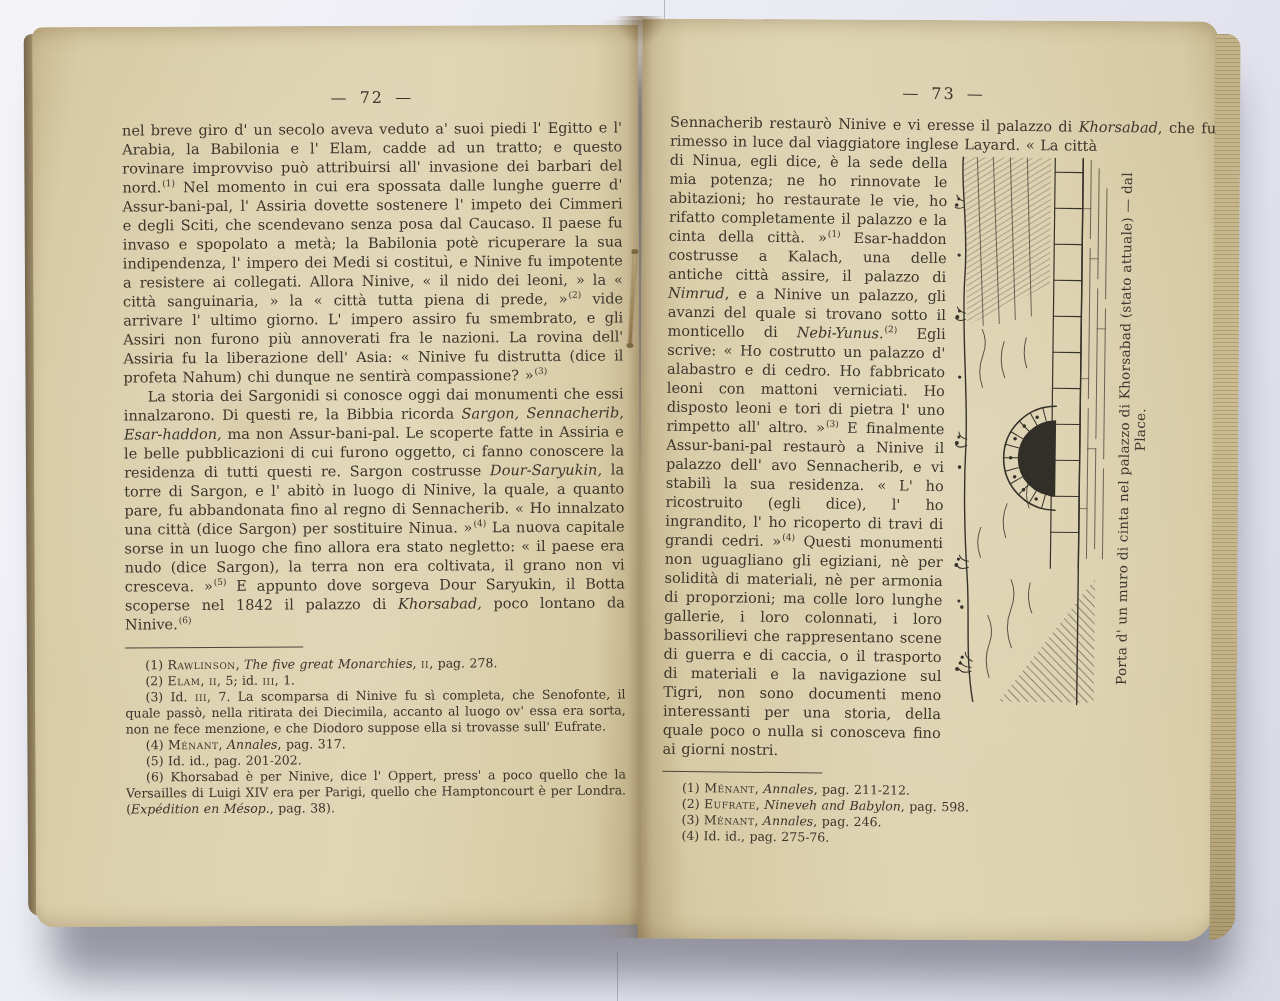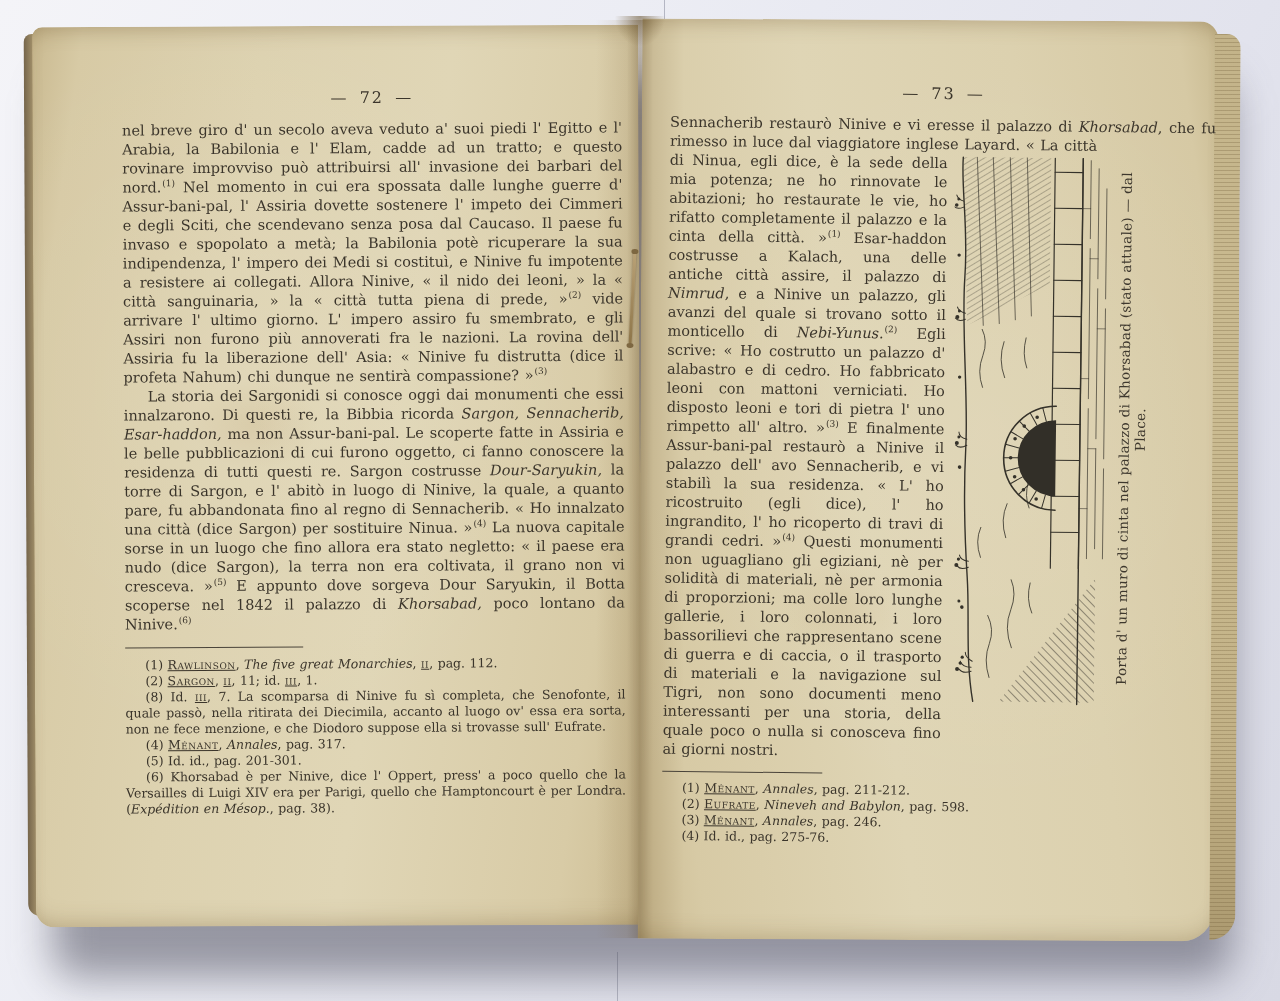--- a/index.html
+++ b/index.html
@@ -72,21 +72,21 @@
   }
   .lp-content{position:absolute; left:124px; top:88px; width:500px; transform:rotate(-.35deg);}
   .rp-content{position:absolute; left:666px; top:84px; width:546px; transform:rotate(.7deg);}
   p.body{font-size:14.5px; line-height:19px; text-align:justify; margin:0; word-spacing:1px;}
   p.indent{text-indent:24px;}
   .rp-col{width:278px;}
   .fn-rule{border:0; border-top:1.5px solid #4a443a; margin:13px 0 9px 0;}
   .fn-rule.left{width:178px;} .fn-rule.right{width:160px; margin:12px 0 8px 0;}
   p.fn{font-size:12.5px; line-height:16px; text-align:justify; text-indent:20px; margin:0; word-spacing:.5px;}
   .i{font-style:italic;}
-  .sc{font-variant:small-caps; letter-spacing:.5px;text-decoration:underline;}
+  .sc{font-variant:small-caps; letter-spacing:.5px;}
   .sup{vertical-align:super; font-size:9px; line-height:0; margin-left:1px;}
 
   .figure{position:absolute; left:952px; top:152px; width:162px; height:556px; transform:rotate(.7deg);}
   .fig-rot{position:absolute; left:0; top:556px; width:556px; height:162px; transform:rotate(-90deg); transform-origin:0 0;}
   .vcaption{
     position:absolute; left:1116px; top:150px; width:30px; height:558px;
     writing-mode:vertical-rl; transform:rotate(180.7deg);
     font-size:13.5px; letter-spacing:.3px; text-align:center; color:#3e382e;
   }
 </style>
@@ -110,25 +110,25 @@
 
   <div class="gutter"></div>
   <div class="gutter-top-v"></div>
   <div class="thread"></div>
 
   <div class="lp-content ink">
     <p class="page-head">— 72 —</p>
     <p class="body"><span>nel breve giro d' un secolo aveva veduto a' suoi piedi l' Egitto e l' Arabia, la Babilonia e l' Elam, cadde ad un tratto; e questo rovinare improvviso può attribuirsi all' invasione dei barbari del nord.</span><span class="sup">(1)</span><span> Nel momento in cui era spossata dalle lunghe guerre d' Assur-bani-pal, l' Assiria dovette sostenere l' impeto dei Cimmeri e degli Sciti, che scendevano senza posa dal Caucaso. Il paese fu invaso e spopolato a metà; la Babilonia potè ricuperare la sua indipendenza, l' impero dei Medi si costituì, e Ninive fu impotente a resistere ai collegati. Allora Ninive, « il nido dei leoni, » la « città sanguinaria, » la « città tutta piena di prede, »</span><span class="sup">(2)</span><span> vide arrivare l' ultimo giorno. L' impero assiro fu smembrato, e gli Assiri non furono più annoverati fra le nazioni. La rovina dell' Assiria fu la liberazione dell' Asia: « Ninive fu distrutta (dice il profeta Nahum) chi dunque ne sentirà compassione? »</span><span class="sup">(3)</span></p>
     <p class="body indent"><span>La storia dei Sargonidi si conosce oggi dai monumenti che essi innalzarono. Di questi re, la Bibbia ricorda </span><span class="i">Sargon, Sennacherib, Esar-haddon,</span><span> ma non Assur-bani-pal. Le scoperte fatte in Assiria e le belle pubblicazioni di cui furono oggetto, ci fanno conoscere la residenza di tutti questi re. Sargon costrusse </span><span class="i">Dour-Saryukin,</span><span> la torre di Sargon, e l' abitò in luogo di Ninive, la quale, a quanto pare, fu abbandonata fino al regno di Sennacherib. « Ho innalzato una città (dice Sargon) per sostituire Ninua. »</span><span class="sup">(4)</span><span> La nuova capitale sorse in un luogo che fino allora era stato negletto: « il paese era nudo (dice Sargon), la terra non era coltivata, il grano non vi cresceva. »</span><span class="sup">(5)</span><span> E appunto dove sorgeva Dour Saryukin, il Botta scoperse nel 1842 il palazzo di </span><span class="i">Khorsabad,</span><span> poco lontano da Ninive.</span><span class="sup">(6)</span></p>
     <hr class="fn-rule left">
-    <p class="fn"><span>(1) </span><span class="sc">Rawlinson</span><span>, </span><span class="i">The five great Monarchies</span><span>, </span><span class="sc">ii</span><span>, pag. 112.</span></p>
-    <p class="fn"><span>(2) </span><span class="sc">Sargon</span><span>, </span><span class="sc">ii</span><span>, 11; id. </span><span class="sc">iii</span><span>, 1.</span></p>
-    <p class="fn"><span>(8) Id. </span><span class="sc">iii</span><span>, 7. La scomparsa di Ninive fu sì completa, che Senofonte, il quale passò, nella ritirata dei Diecimila, accanto al luogo ov' essa era sorta, non ne fece menzione, e che Diodoro suppose ella si trovasse sull' Eufrate.</span></p>
+    <p class="fn"><span>(1) </span><span class="sc">Rawlinson</span><span>, </span><span class="i">The five great Monarchies</span><span>, </span><span class="sc">ii</span><span>, pag. 278.</span></p>
+    <p class="fn"><span>(2) </span><span class="sc">Elam</span><span>, </span><span class="sc">ii</span><span>, 5; id. </span><span class="sc">iii</span><span>, 1.</span></p>
+    <p class="fn"><span>(3) Id. </span><span class="sc">iii</span><span>, 7. La scomparsa di Ninive fu sì completa, che Senofonte, il quale passò, nella ritirata dei Diecimila, accanto al luogo ov' essa era sorta, non ne fece menzione, e che Diodoro suppose ella si trovasse sull' Eufrate.</span></p>
     <p class="fn"><span>(4) </span><span class="sc">Ménant</span><span>, </span><span class="i">Annales</span><span>, pag. 317.</span></p>
-    <p class="fn"><span>(5) Id. id., pag. 201-301.</span></p>
+    <p class="fn"><span>(5) Id. id., pag. 201-202.</span></p>
     <p class="fn"><span>(6) Khorsabad è per Ninive, dice l' Oppert, press' a poco quello che la Versailles di Luigi XIV era per Parigi, quello che Hamptoncourt è per Londra. (</span><span class="i">Expédition en Mésop.</span><span>, pag. 38).</span></p>
   </div>
 
   <div class="rp-content ink">
     <p class="page-head">— 73 —</p>
     <p class="body"><span>Sennacherib restaurò Ninive e vi eresse il palazzo di </span><span class="i">Khorsabad</span><span>, che fu rimesso in luce dal viaggiatore inglese Layard. « La città</span></p>
     <div class="rp-col">
       <p class="body"><span>di Ninua, egli dice, è la sede della mia potenza; ne ho rinnovate le abitazioni; ho restaurate le vie, ho rifatto completamente il palazzo e la cinta della città. »</span><span class="sup">(1)</span><span> Esar-haddon costrusse a Kalach, una delle antiche città assire, il palazzo di </span><span class="i">Nimrud</span><span>, e a Ninive un palazzo, gli avanzi del quale si trovano sotto il monticello di </span><span class="i">Nebi-Yunus.</span><span class="sup">(2)</span><span> Egli scrive: « Ho costrutto un palazzo d' alabastro e di cedro. Ho fabbricato leoni con mattoni verniciati. Ho disposto leoni e tori di pietra l' uno rimpetto all' altro. »</span><span class="sup">(3)</span><span> E finalmente Assur-bani-pal restaurò a Ninive il palazzo dell' avo Sennacherib, e vi stabilì la sua residenza. « L' ho ricostruito (egli dice), l' ho ingrandito, l' ho ricoperto di travi di grandi cedri. »</span><span class="sup">(4)</span><span> Questi monumenti non uguagliano gli egiziani, nè per solidità di materiali, nè per armonia di proporzioni; ma colle loro lunghe gallerie, i loro colonnati, i loro bassorilievi che rappresentano scene di guerra e di caccia, o il trasporto di materiali e la navigazione sul Tigri, non sono documenti meno interessanti per una storia, della quale poco o nulla si conosceva fino ai giorni nostri.</span></p>
     </div>
     <hr class="fn-rule right">

